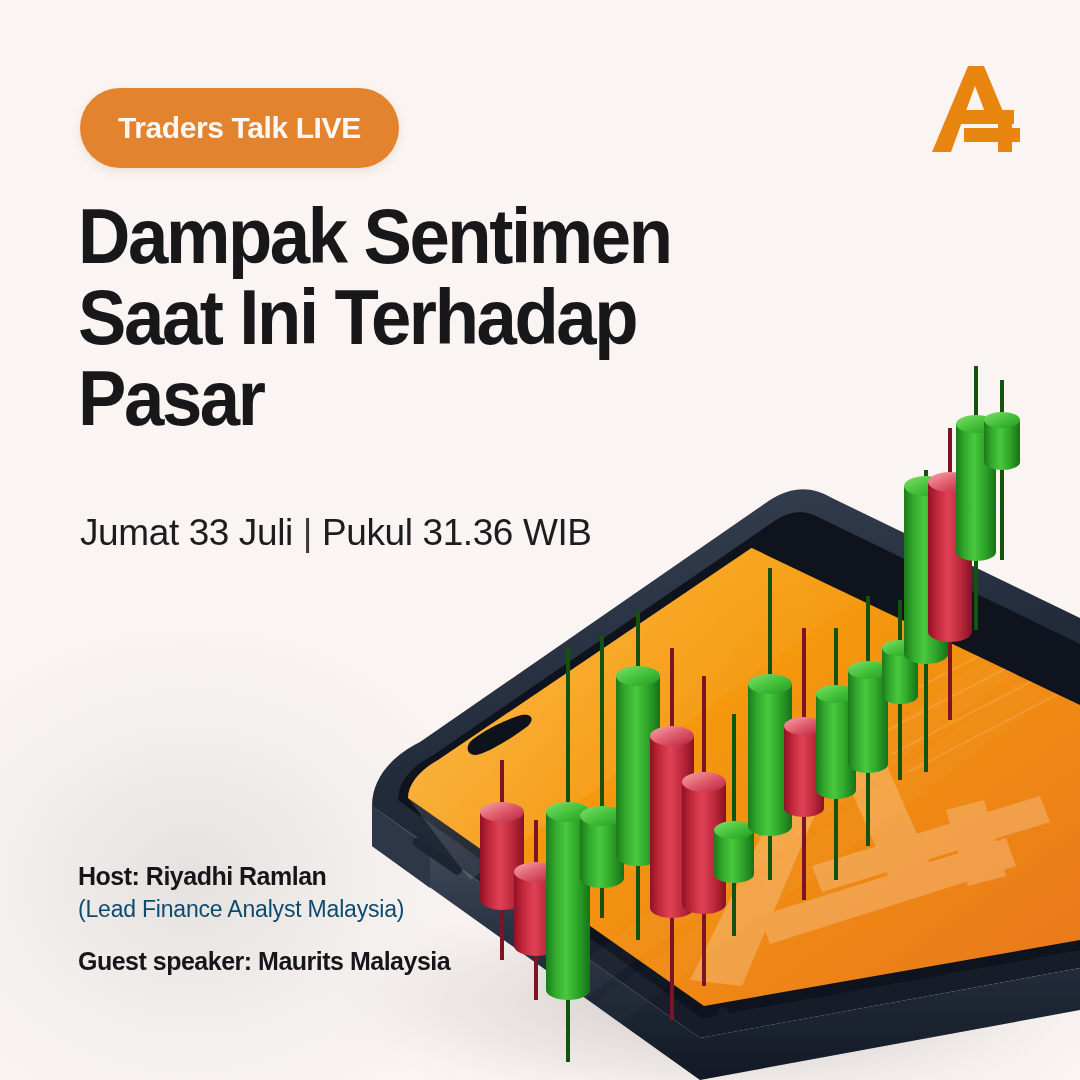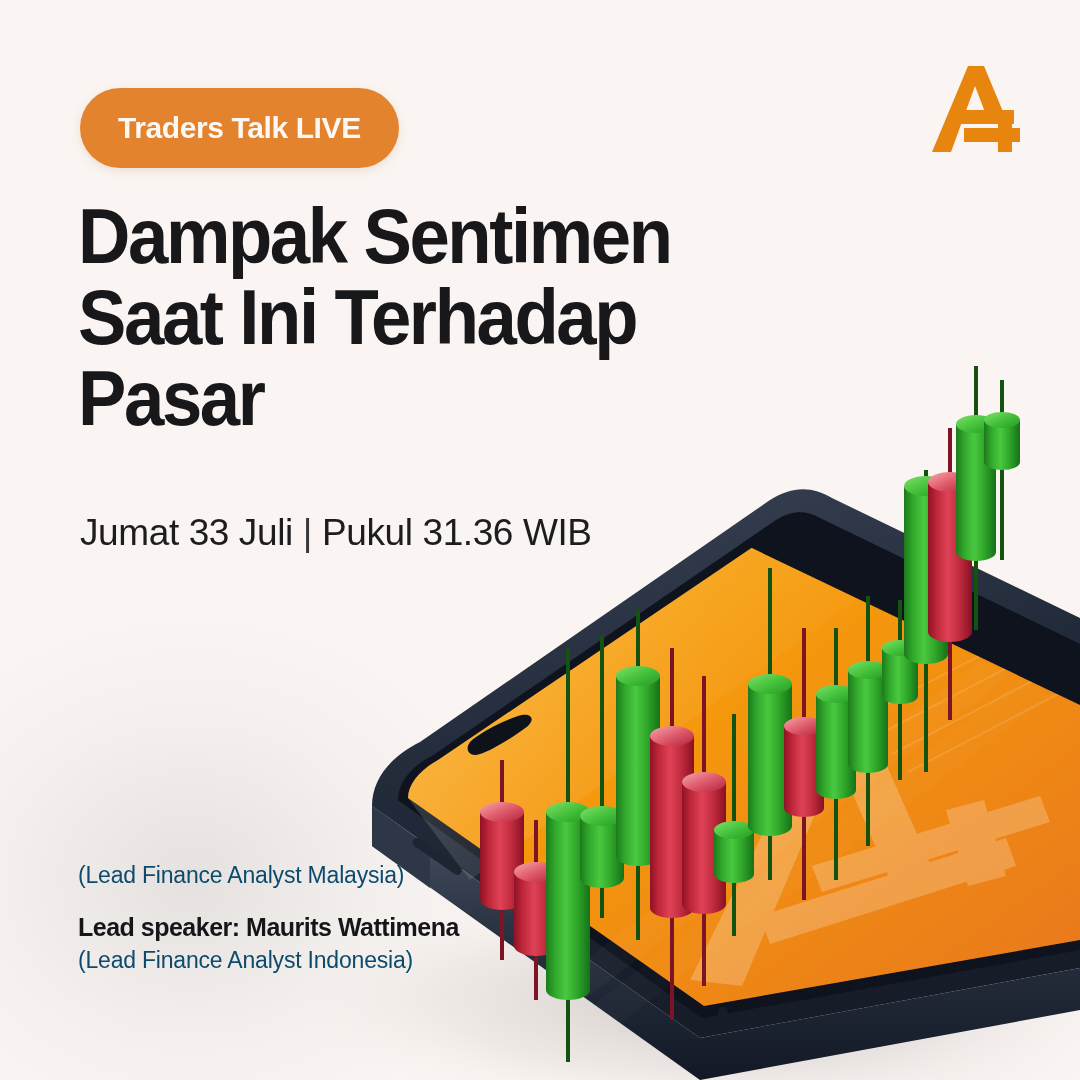--- a/index.html
+++ b/index.html
@@ -383,21 +383,21 @@
     <span class="hl-line">Saat Ini Terhadap</span>
     <span class="hl-line">Pasar</span>
   </div>
 
   <div class="dateline">
     <span>Jumat 33 Juli</span><span class="sep">|</span><span>Pukul 31.36 WIB</span>
   </div>
 
   <div class="credits">
     <div class="credit-block">
+      <div class="credit-name">Host: Riyadhi Ramlan</div>
       <div class="credit-role">(Lead Finance Analyst Malaysia)</div>
     </div>
     <div class="credit-block">
-      <div class="credit-name">Lead speaker: Maurits Wattimena</div>
-      <div class="credit-role">(Lead Finance Analyst Indonesia)</div>
+      <div class="credit-name">Guest speaker: Maurits Malaysia</div>
     </div>
   </div>
 
 </div>
 
 </body></html>

